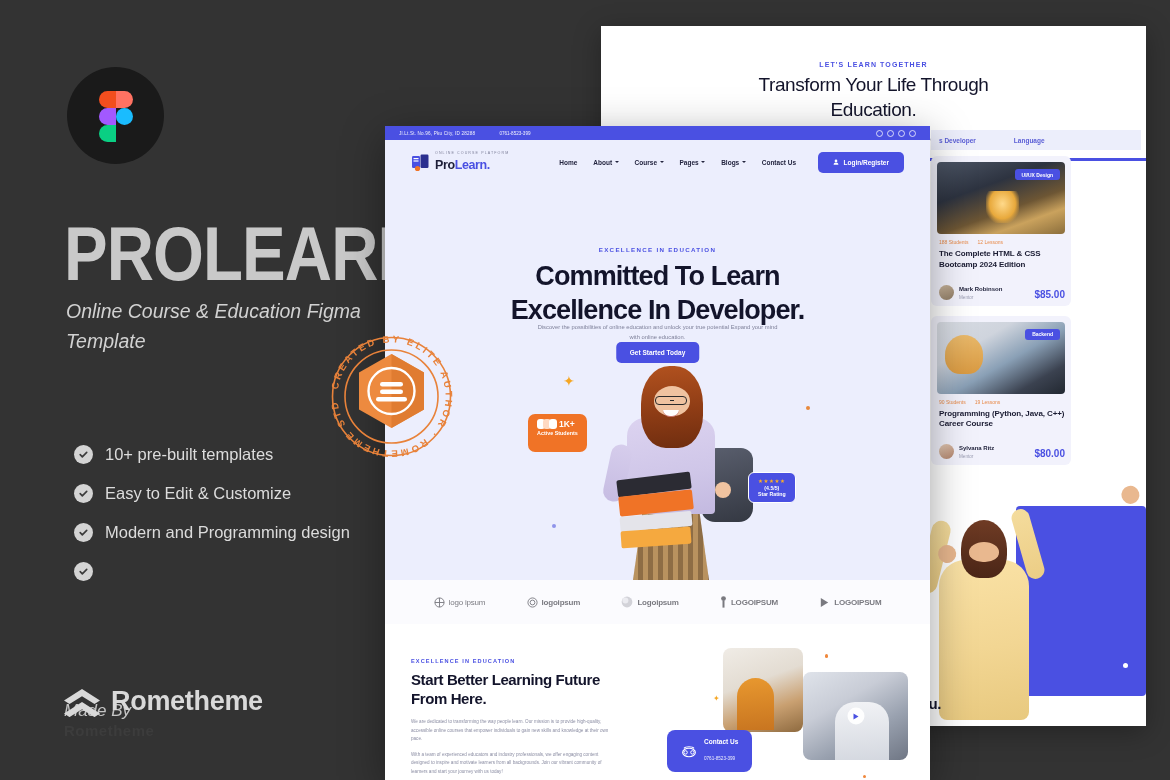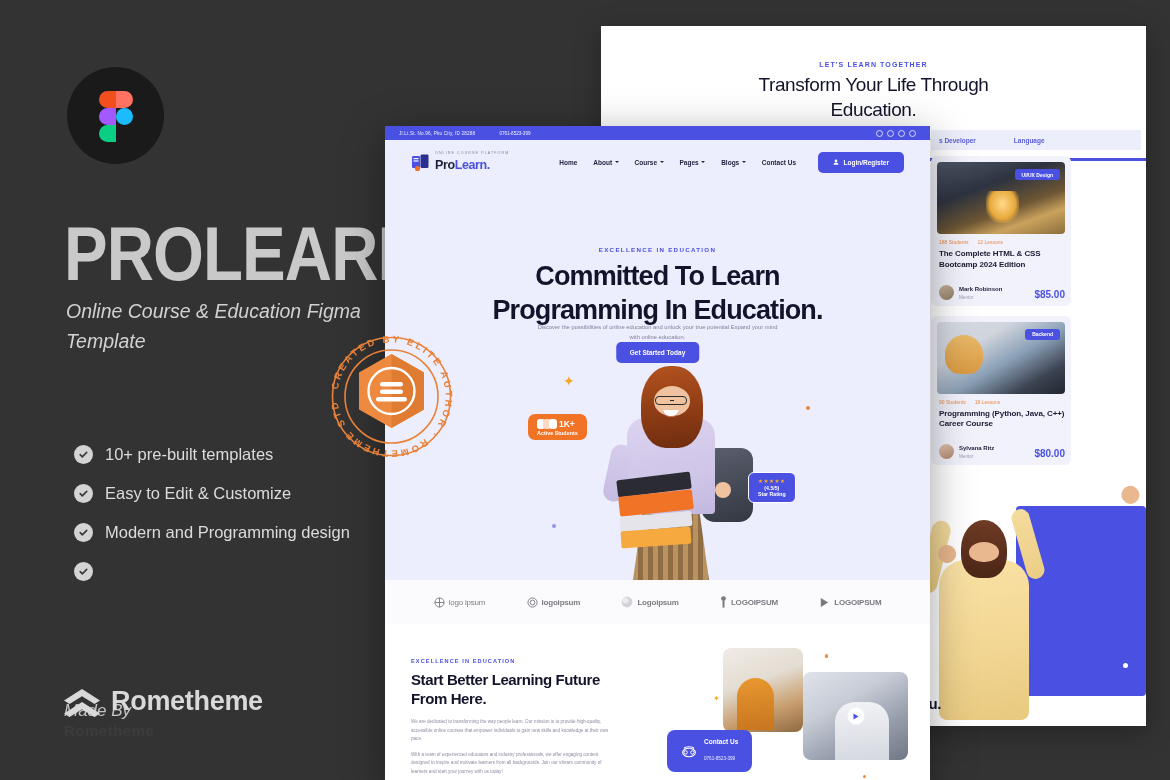--- a/index.html
+++ b/index.html
@@ -222,21 +222,21 @@
     padding: 7px 14px; border-radius: 5px; border: none; white-space: nowrap;
   }
   .spark {
     position: absolute; left: 178px; top: 190px; color: #f5a623; font-size: 14px; line-height: 1;
   }
   .hero-dot-a { position: absolute; right: 120px; top: 222px; width: 4px; height: 4px; border-radius: 50%; background: #e8883c; }
   .hero-dot-b { position: absolute; left: 167px; top: 340px; width: 4px; height: 4px; border-radius: 50%; background: #8f93ea; }
 
   .students-badge {
     position: absolute; left: 143px; top: 230px; background: #f07326; border-radius: 7px;
-    padding: 5px 9px 4px; color: #fff; z-index: 6;
+    padding: 5px 9px 16px; color: #fff; z-index: 6;
   }
   .sb-row { display: flex; align-items: center; gap: 4px; }
   .sb-avs { display: flex; }
   .sb-avs i { width: 8px; height: 10px; border-radius: 3px; display: block; margin-right: -2px; }
   .sb-num { font-size: 8.5px; font-weight: 700; }
   .sb-label { font-size: 5.4px; font-weight: 600; margin-top: 1px; }
 
   .rating-badge {
     position: absolute; left: 363px; top: 288px; background: #4a50e2; border-radius: 6px;
     padding: 5px 9px; color: #fff; text-align: center; z-index: 6;
@@ -489,21 +489,21 @@
           <path d="M0.8 7.6c0-1.8 1.4-3 3.2-3s3.2 1.2 3.2 3z" fill="#fff"></path>
         </svg>
       <span>Login/Register</span>
     </button>
   </div>
 
   <div class="hero">
     <div class="hero-eyebrow">EXCELLENCE IN EDUCATION</div>
     <div class="hero-title">
       <div>Committed To Learn</div>
-      <div>Programming In Education.</div>
+      <div>Excellence In Developer.</div>
     </div>
     <div class="hero-desc">Discover the possibilities of online education and unlock your true potential Expand your mind with online education.</div>
     <button class="hero-cta">Get Started Today</button>
 
     <span class="spark">✦</span>
     <span class="hero-dot-a"></span>
     <span class="hero-dot-b"></span>
 
     <div class="students-badge">
       <div class="sb-row">

